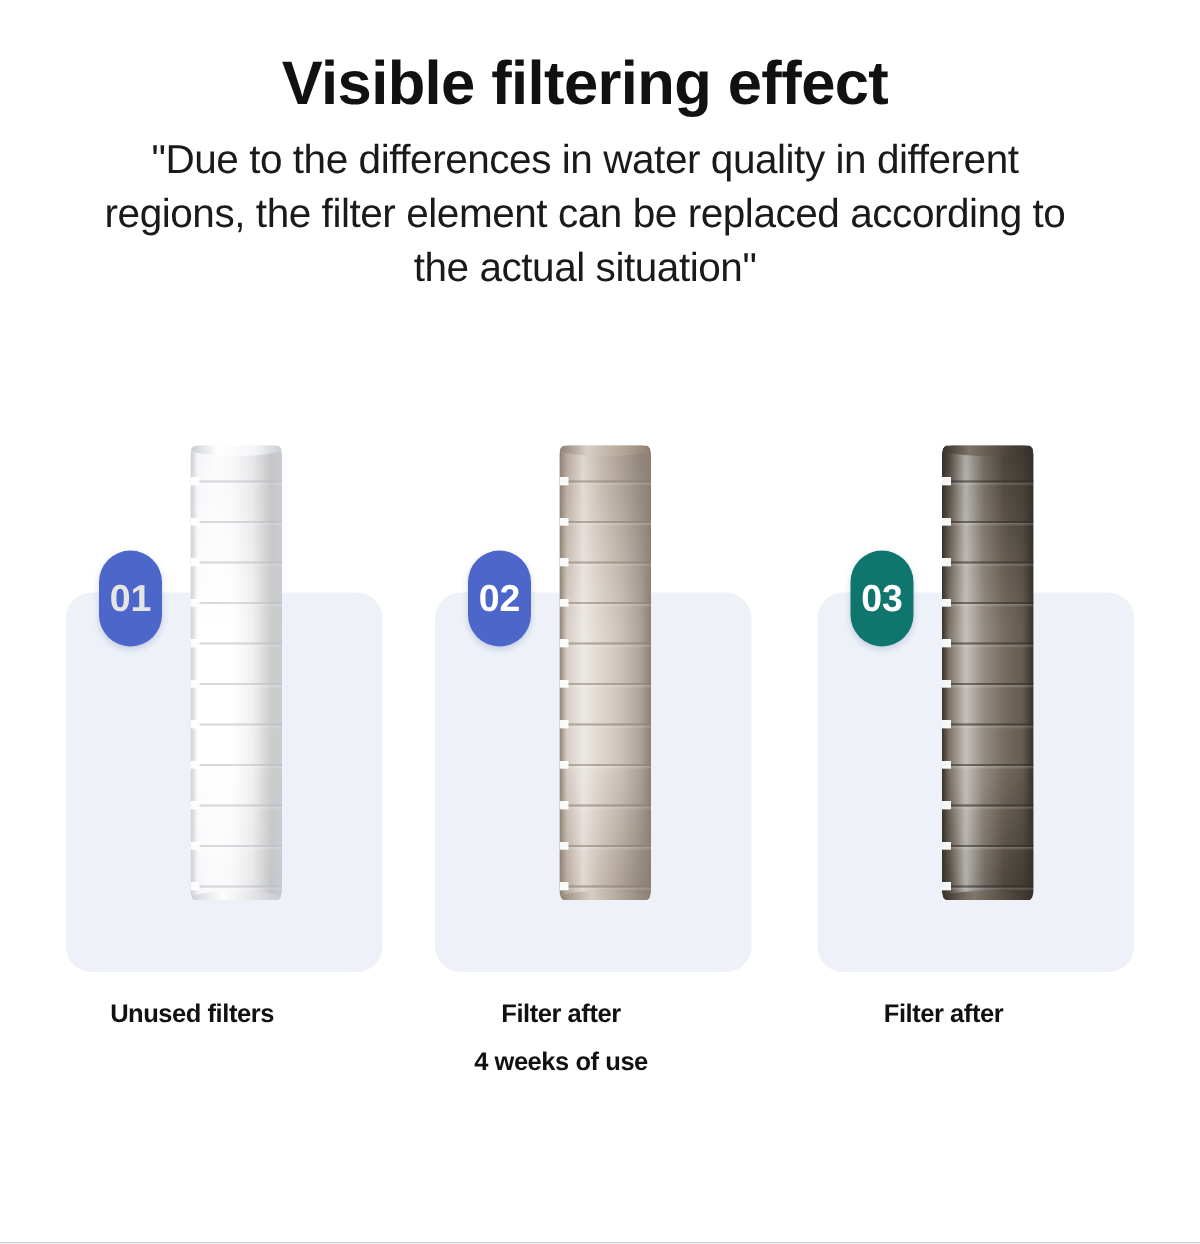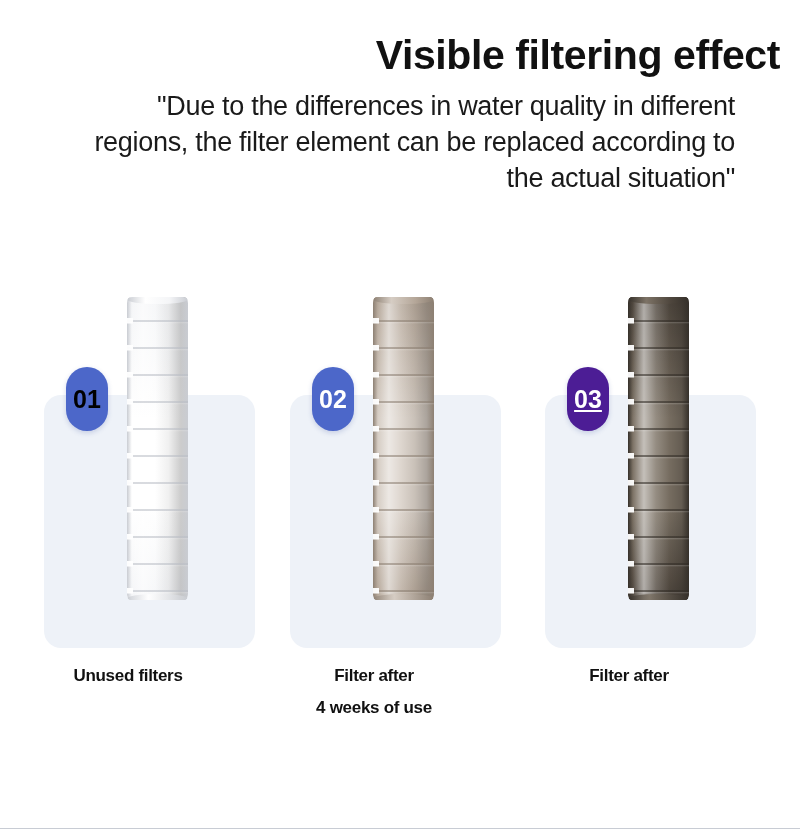--- a/index.html
+++ b/index.html
@@ -21,21 +21,21 @@
     box-sizing: border-box;
     border-bottom: 1px solid #c8ccd4;
   }
 
   
   .header {
     position: absolute;
     left: 0;
     top: 0;
     width: 780px;
-    text-align: right;
+    text-align: center;
   }
   .title {
     margin: 0;
     padding-top: 30px;
     font-size: 41px;
     line-height: 50px;
     font-weight: bold;
     color: #111111;
     letter-spacing: -0.4px;
   }
@@ -186,21 +186,21 @@
     <div class="item item-1">
       <div class="panel" style="background: rgb(238, 242, 248);"></div>
       <div class="filter">
         <div class="filter-body" style="background: linear-gradient(rgb(244, 245, 247) 0%, rgb(255, 255, 255) 40%, rgb(255, 255, 255) 70%, rgb(244, 245, 247) 100%);"></div>
         <div class="filter-shade" style="background: linear-gradient(to right, rgb(201, 204, 210) 0%, rgba(255, 255, 255, 0) 8%, rgba(255, 255, 255, 0.55) 26%, rgba(255, 255, 255, 0.18) 46%, rgba(0, 0, 0, 0.06) 68%, rgba(0, 0, 0, 0.2) 88%, rgb(201, 204, 210) 100%);"></div>
         <div class="filter-ribs" style="background: repeating-linear-gradient(rgba(0, 0, 0, 0) 0px, rgba(0, 0, 0, 0) 23px, rgb(185, 189, 197) 23.5px, rgb(185, 189, 197) 24.5px, rgba(255, 255, 255, 0.35) 25px, rgba(0, 0, 0, 0) 27px); opacity: 0.55;"></div>
         <div class="filter-cap" style="background: linear-gradient(to right, rgb(201, 204, 210), rgb(255, 255, 255) 30%, rgb(244, 245, 247) 70%, rgb(201, 204, 210));"></div>
         <div class="filter-foot" style="background: linear-gradient(to right, rgb(201, 204, 210), rgb(255, 255, 255) 35%, rgb(201, 204, 210)); opacity: 0.85;"></div>
         <div class="filter-notches" style="background: repeating-linear-gradient(rgba(255, 255, 255, 0) 0px, rgba(255, 255, 255, 0) 21px, rgba(255, 255, 255, 0.95) 21px, rgba(255, 255, 255, 0.95) 26px, rgba(255, 255, 255, 0) 27px);"></div>
       </div>
-      <div class="badge" style="background: rgb(76, 103, 201); color: #000000;">01</div>
+      <div class="badge" style="background: rgb(76, 103, 201); color: #e5e5e5;">01</div>
       <div class="caption">
         <span class="caption-line">Unused filters</span>
       </div>
     </div>
 
     <div class="item item-2">
       <div class="panel" style="background: rgb(238, 242, 248);"></div>
       <div class="filter">
         <div class="filter-body" style="background: linear-gradient(rgb(180, 166, 152) 0%, rgb(214, 205, 196) 40%, rgb(214, 205, 196) 70%, rgb(180, 166, 152) 100%);"></div>
         <div class="filter-shade" style="background: linear-gradient(to right, rgb(141, 128, 115) 0%, rgba(255, 255, 255, 0) 8%, rgba(255, 255, 255, 0.55) 26%, rgba(255, 255, 255, 0.18) 46%, rgba(0, 0, 0, 0.06) 68%, rgba(0, 0, 0, 0.2) 88%, rgb(141, 128, 115) 100%);"></div>
@@ -219,20 +219,20 @@
     <div class="item item-3">
       <div class="panel" style="background: rgb(238, 242, 248);"></div>
       <div class="filter">
         <div class="filter-body" style="background: linear-gradient(rgb(78, 70, 61) 0%, rgb(125, 115, 102) 40%, rgb(125, 115, 102) 70%, rgb(78, 70, 61) 100%);"></div>
         <div class="filter-shade" style="background: linear-gradient(to right, rgb(53, 48, 42) 0%, rgba(255, 255, 255, 0) 8%, rgba(255, 255, 255, 0.55) 26%, rgba(255, 255, 255, 0.18) 46%, rgba(0, 0, 0, 0.06) 68%, rgba(0, 0, 0, 0.2) 88%, rgb(53, 48, 42) 100%);"></div>
         <div class="filter-ribs" style="background: repeating-linear-gradient(rgba(0, 0, 0, 0) 0px, rgba(0, 0, 0, 0) 23px, rgb(47, 42, 36) 23.5px, rgb(47, 42, 36) 24.5px, rgba(255, 255, 255, 0.35) 25px, rgba(0, 0, 0, 0) 27px); opacity: 0.55;"></div>
         <div class="filter-cap" style="background: linear-gradient(to right, rgb(53, 48, 42), rgb(125, 115, 102) 30%, rgb(78, 70, 61) 70%, rgb(53, 48, 42));"></div>
         <div class="filter-foot" style="background: linear-gradient(to right, rgb(53, 48, 42), rgb(125, 115, 102) 35%, rgb(53, 48, 42)); opacity: 0.85;"></div>
         <div class="filter-notches" style="background: repeating-linear-gradient(rgba(255, 255, 255, 0) 0px, rgba(255, 255, 255, 0) 21px, rgba(255, 255, 255, 0.95) 21px, rgba(255, 255, 255, 0.95) 26px, rgba(255, 255, 255, 0) 27px);"></div>
       </div>
-      <div class="badge" style="background: #4c1d95; color: rgb(255, 255, 255); text-decoration: underline;">03</div>
+      <div class="badge" style="background: #0f766e; color: rgb(255, 255, 255);">03</div>
       <div class="caption">
         <span class="caption-line">Filter after</span>
       </div>
     </div>
 
   </div>
 </div>
 
 </body></html>

